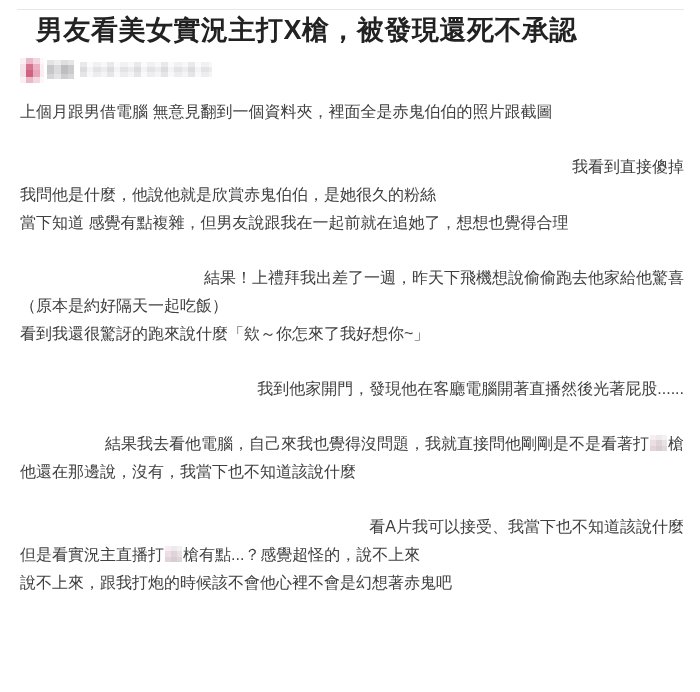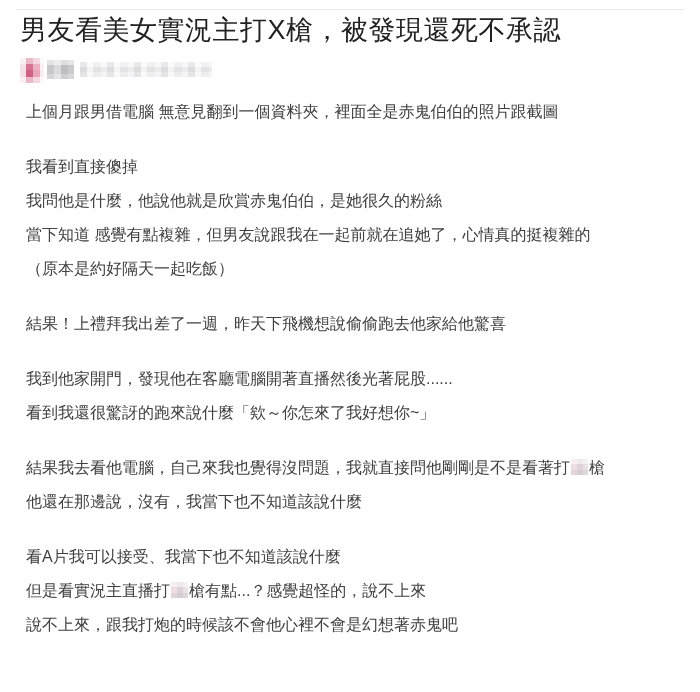--- a/index.html
+++ b/index.html
@@ -13,24 +13,24 @@
   }
   .page { position: relative; width: 700px; height: 692px; background: #fff; }
 
   .top-divider {
     margin: 9px 16px 0 17px;
     border-top: 1px solid var(--divider-color, #e7e7e9);
     height: 0;
   }
 
   .title {
-    margin: 4px 20px 0 20px;
+    margin: 4px 20px 0 36px;
     font-size: 27px;
     line-height: 32px;
-    font-weight: 400;
+    font-weight: 700;
     letter-spacing: 0.5px;
     color: var(--title-color, #222222);
   }
 
   .author-row {
     display: flex;
     align-items: flex-start;
     height: 26px;
     margin: 12px 20px 0 20px;
   }
@@ -58,22 +58,22 @@
       repeating-linear-gradient(180deg, rgba(255,255,255,.55) 0 5px, rgba(0,0,0,.02) 5px 10px, rgba(255,255,255,.30) 10px 15px);
   }
 
   .body-text {
     margin: 14px 16px 0 20px;
     width: 664px;
     font-size: 16px;
     line-height: 28px;
     color: var(--body-color, #404040);
   }
-  .line { margin: 6px; }
-  .line.gap { margin-top: 27px; }
+  .line { margin: 0; }
+  .line.gap { margin-top: 27px; text-align: right; }
 
   .censor-chip {
     display: inline-block;
     width: 17px; height: 16px;
     margin: 0 1px -2px 1px;
     background-color: #e6dade;
     background-image:
       linear-gradient(180deg, rgba(255,255,255,.50) 0 5px, rgba(255,255,255,0) 5px 11px, rgba(200,195,200,.35) 11px 16px),
       linear-gradient(90deg, #eedde3 0 6px, #ddd3d8 6px 12px, #e9e2e5 12px 17px);
   }
@@ -91,27 +91,27 @@
     <span class="mosaic avatar"></span>
     <span class="mosaic name"></span>
     <span class="mosaic meta"></span>
   </div>
 
   <div class="body-text">
     <p class="line">上個月跟男借電腦 無意見翻到一個資料夾，裡面全是赤鬼伯伯的照片跟截圖</p>
 
     <p class="line gap">我看到直接傻掉</p>
     <p class="line">我問他是什麼，他說他就是欣賞赤鬼伯伯，是她很久的粉絲</p>
-    <p class="line">當下知道 感覺有點複雜，但男友說跟我在一起前就在追她了，心情真的挺複雜的</p>
+    <p class="line">當下知道 感覺有點複雜，但男友說跟我在一起前就在追她了，想想也覺得合理</p>
 
+    <p class="line gap">結果！上禮拜我出差了一週，昨天下飛機想說偷偷跑去他家給他驚喜</p>
     <p class="line">（原本是約好隔天一起吃飯）</p>
-    <p class="line gap">結果！上禮拜我出差了一週，昨天下飛機想說偷偷跑去他家給他驚喜</p>
 
+    <p class="line">看到我還很驚訝的跑來說什麼「欸～你怎來了我好想你~」</p>
     <p class="line gap">我到他家開門，發現他在客廳電腦開著直播然後光著屁股......</p>
-    <p class="line">看到我還很驚訝的跑來說什麼「欸～你怎來了我好想你~」</p>
 
     <p class="line gap"><span>結果我去看他電腦，自己來我也覺得沒問題，我就直接問他剛剛是不是看著打</span><span class="censor-chip"></span><span>槍</span></p>
     <p class="line">他還在那邊說，沒有，我當下也不知道該說什麼</p>
 
     <p class="line gap">看A片我可以接受、我當下也不知道該說什麼</p>
     <p class="line"><span>但是看實況主直播打</span><span class="censor-chip"></span><span>槍有點...？感覺超怪的，說不上來</span></p>
     <p class="line">說不上來，跟我打炮的時候該不會他心裡不會是幻想著赤鬼吧</p>
 
   </div>
 

